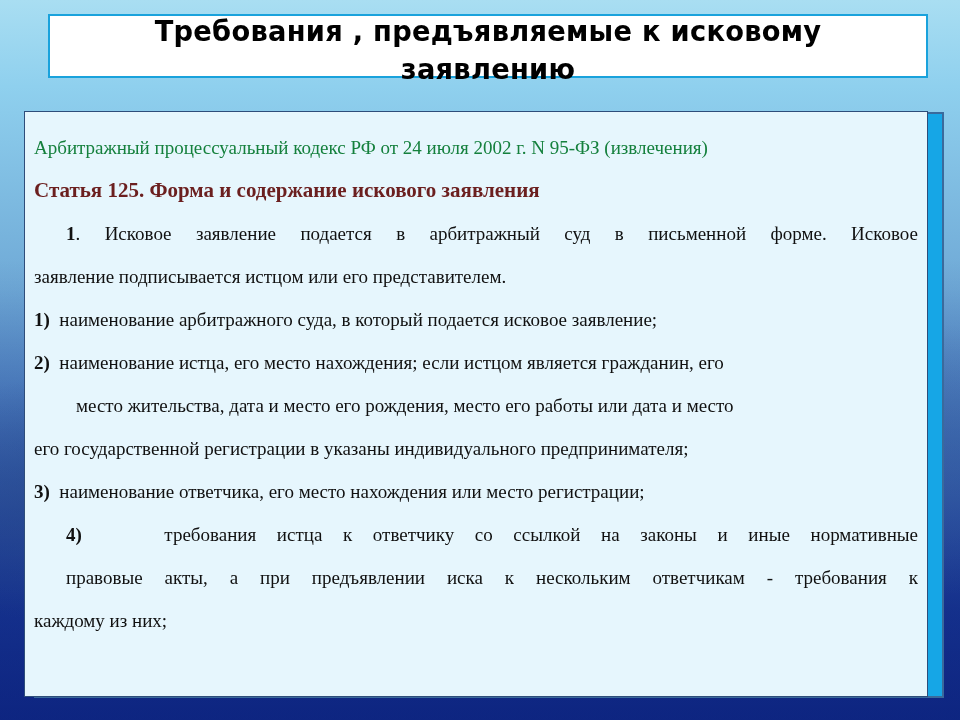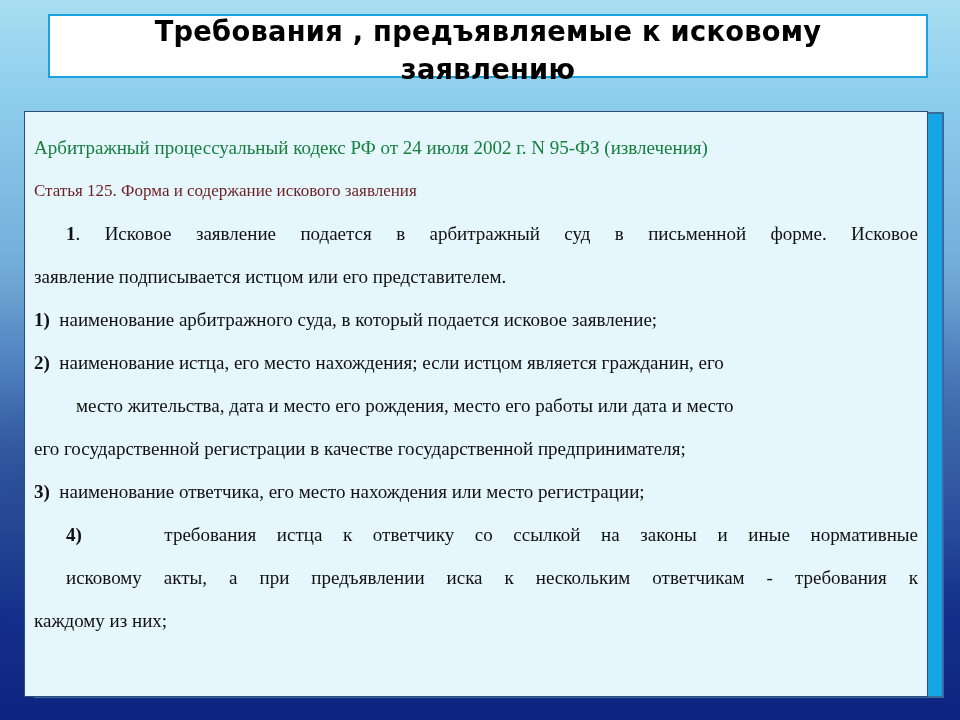--- a/index.html
+++ b/index.html
@@ -37,21 +37,21 @@
     position: absolute; left: 24px; top: 111px; width: 904px; height: 586px;
     background: #e6f6fd; border: 1px solid #2e4d7a; box-sizing: border-box;
   }
   .content {
     position: absolute; left: 34px; top: 126px; width: 884px;
     font-family: "Liberation Serif", serif; font-size: 19px; color: #111;
   }
   .line { position: relative; height: 43px; line-height: 43px; white-space: nowrap; }
   .justify { text-align: justify; text-align-last: justify; white-space: normal; margin-left: 32px; }
   .source { color: #15803d; font-size: 19px; }
-  .article { color: #6b1f1f; font-weight: normal; font-size: 17px; }
+  .article { color: #6b1f1f; font-weight: bold; font-size: 21px; }
   b { font-weight: bold; }
   .indent { padding-left: 42px; }
 </style>
 </head>
 <body>
 
 <div class="mountains"></div>
 
 <div class="title-box"></div>
 <div class="title-text">
@@ -68,20 +68,20 @@
   <div class="line article">Статья 125. Форма и содержание искового заявления</div>
 
   <div class="line justify"><b>1</b><span>. Исковое заявление подается в арбитражный суд в письменной форме. Исковое</span></div>
   <div class="line">заявление подписывается истцом или его представителем.</div>
 
 
   <div class="line"><b>1)</b>&nbsp;&nbsp;<span>наименование арбитражного суда, в который подается исковое заявление;</span></div>
 
   <div class="line"><b>2)</b>&nbsp;&nbsp;<span>наименование истца, его место нахождения; если истцом является гражданин, его</span></div>
   <div class="line indent">место жительства, дата и место его рождения, место его работы или дата и место</div>
-  <div class="line">его государственной регистрации в качестве государственной предпринимателя;</div>
+  <div class="line">его государственной регистрации в указаны индивидуального предпринимателя;</div>
 
   <div class="line"><b>3)</b>&nbsp;&nbsp;<span>наименование ответчика, его место нахождения или место регистрации;</span></div>
 
   <div class="line justify"><b>4)</b>&nbsp;&nbsp;&nbsp;&nbsp;<span>требования истца к ответчику со ссылкой на законы и иные нормативные</span></div>
-  <div class="line justify">исковому    акты, а при предъявлении иска к нескольким ответчикам - требования к</div>
+  <div class="line justify">правовые    акты, а при предъявлении иска к нескольким ответчикам - требования к</div>
   <div class="line">каждому из них;</div>
 </div>
 
 </body></html>

